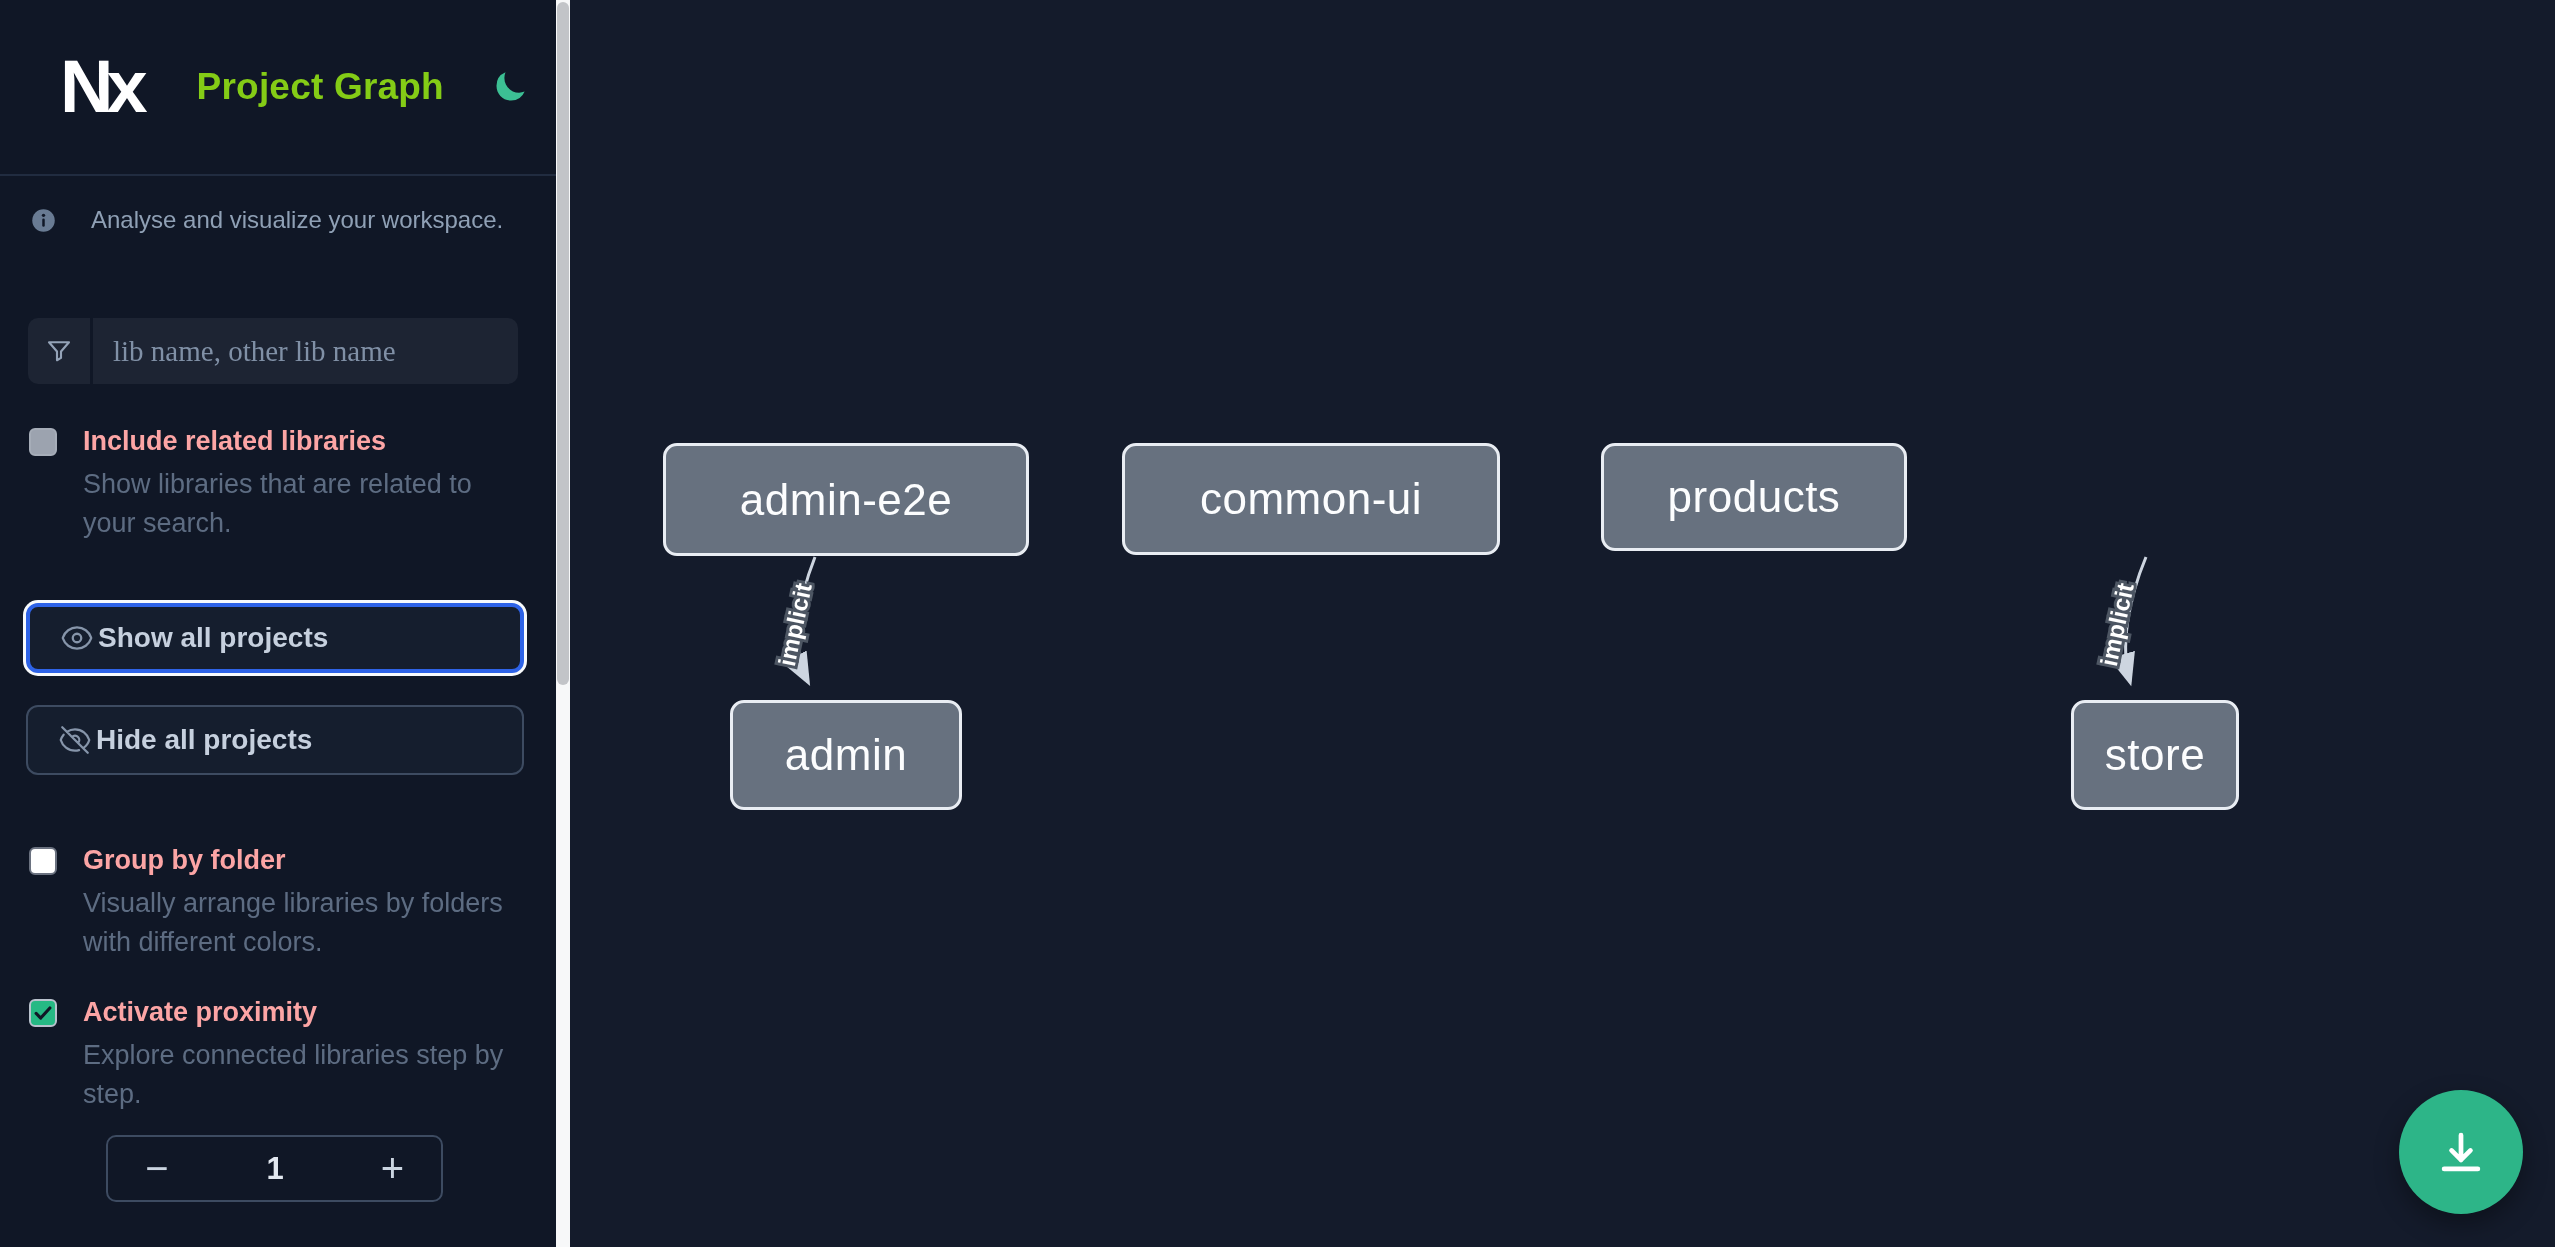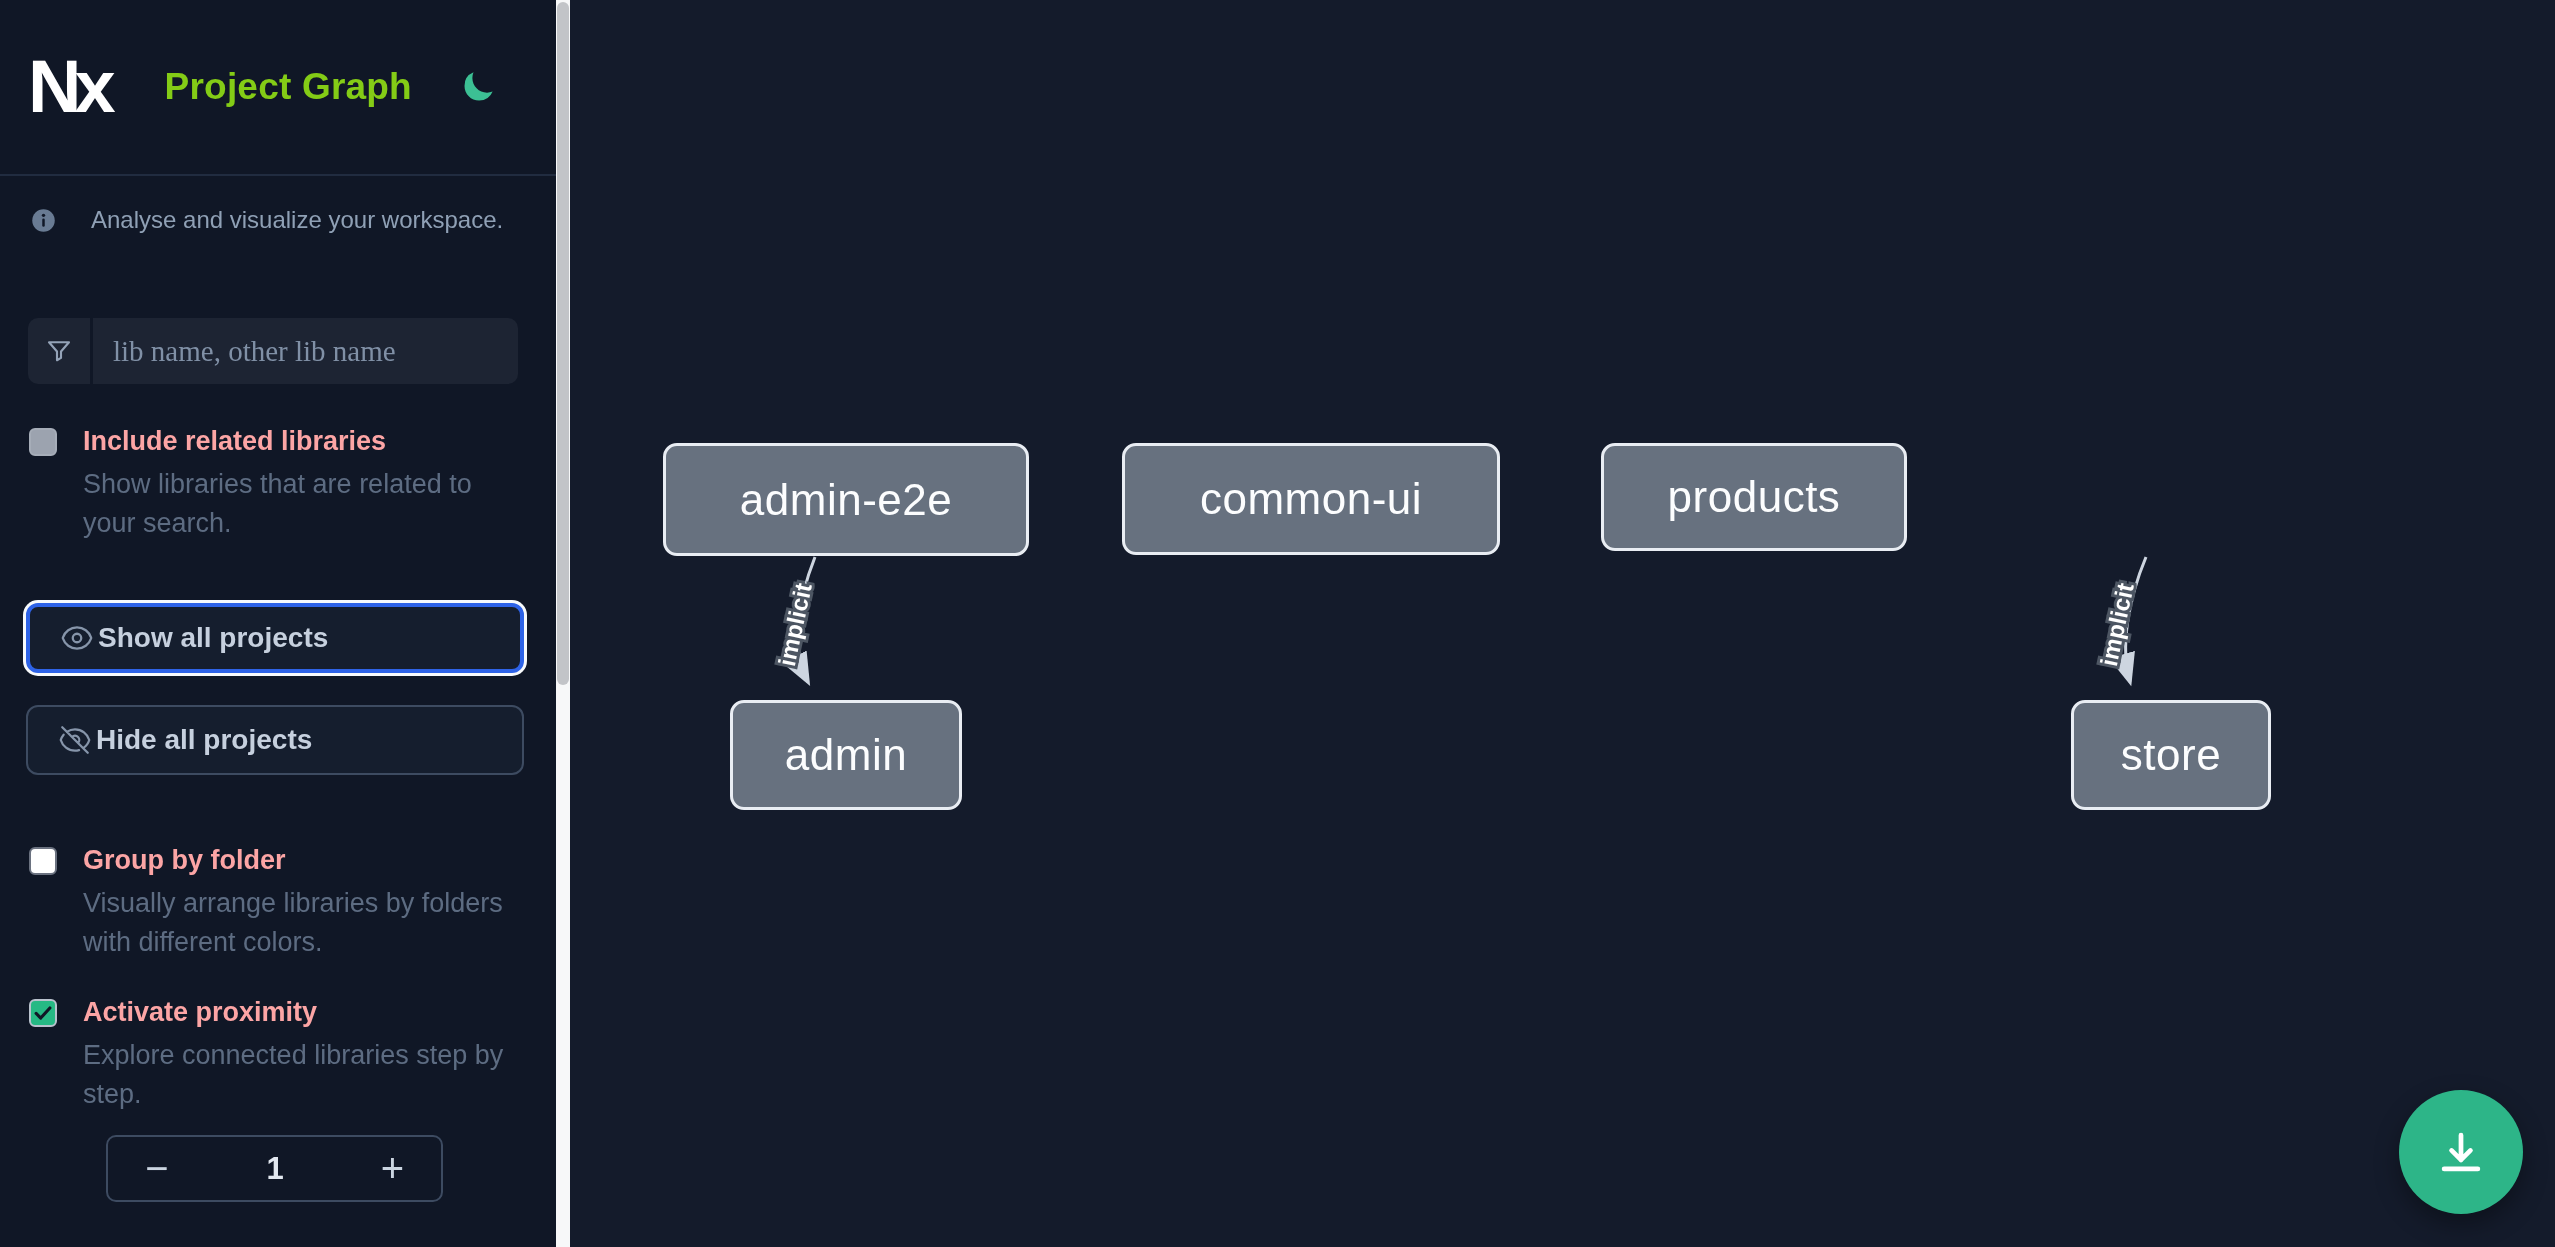--- a/index.html
+++ b/index.html
@@ -14,21 +14,21 @@
   .sidebar {
     position: absolute; left: 0; top: 0; width: 556px; height: 1247px;
     background: #101726; color: #a6b4c8;
   }
   .sb-header {
     height: 176px; display: flex; align-items: center;
     padding-left: 28px; border-bottom: 2px solid #212c40;
   }
   .logo {
     color: #ffffff; font-size: 74px; font-weight: 700; letter-spacing: -7px;
-    line-height: 1; display: inline-block;
+    line-height: 1; display: inline-block; margin-left: 32px;
   }
   .app-title {
     color: #84cc16; font-size: 37px; font-weight: 600; margin-left: 56px;
     letter-spacing: 0.2px;
   }
   .theme-toggle {
     background: none; border: none; margin-left: 46px; cursor: pointer;
     width: 40px; height: 40px; display: flex; align-items: center; justify-content: center;
   }
 
@@ -250,21 +250,21 @@
     <g>
       <path d="M 1576 557 C 1558 600, 1550 648, 1560 682" fill="none" stroke="#cdd5e0" stroke-width="3" marker-end="url(#arrow)"></path>
       <text class="edge-label" transform="translate(1549 625) rotate(-78)">implicit</text>
     </g>
   </svg>
 
   <div class="graph-node" style="left:93px;  top:443px; width:366px; height:113px">admin-e2e</div>
   <div class="graph-node" style="left:552px; top:443px; width:378px; height:112px">common-ui</div>
   <div class="graph-node" style="left:1031px;top:443px; width:306px; height:108px">products</div>
   <div class="graph-node" style="left:160px; top:700px; width:232px; height:110px">admin</div>
-  <div class="graph-node" style="left:1501px;top:700px; width:200px; height:110px">store</div>
+  <div class="graph-node" style="left:1501px;top:700px; width:168px; height:110px">store</div>
 
   <button class="fab">
     <span class="icon">
       <svg width="54" height="54" viewBox="0 0 24 24" fill="none" stroke="#ffffff" stroke-width="2.1" stroke-linecap="round" stroke-linejoin="round">
         <path d="M4.5 19.5h15M16.2 11.3L12 15.5m0 0L7.8 11.3m4.2 4.2V4.5"></path>
       </svg>
     </span>
   </button>
 
 </main>

